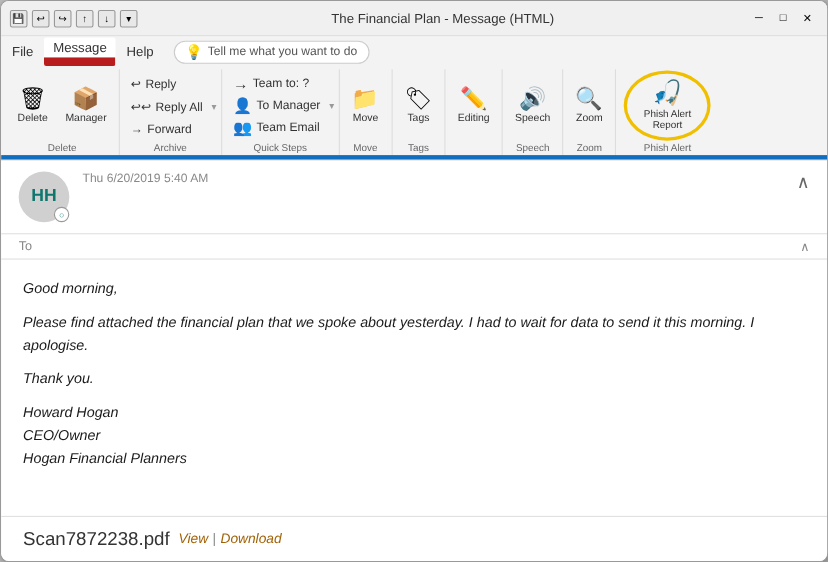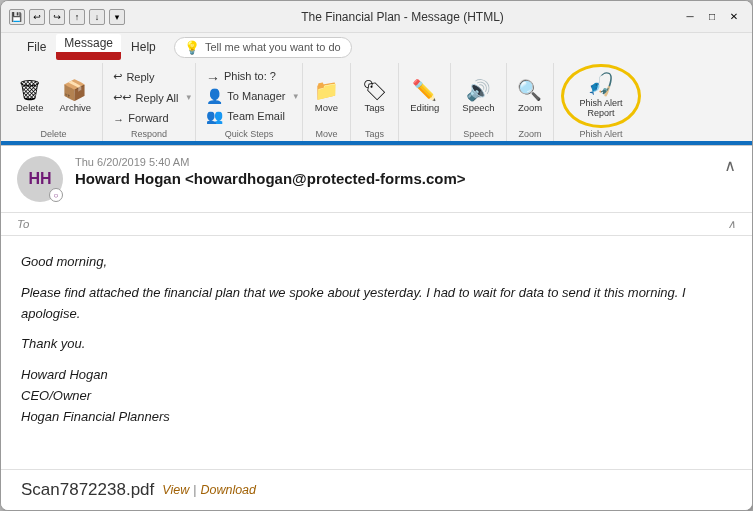--- a/index.html
+++ b/index.html
@@ -71,21 +71,21 @@
     .ribbon {
       background: #f3f3f3;
       border-bottom: 1px solid #c8c8c8;
       flex-shrink: 0;
     }
 
     
     .menu-bar {
       display: flex;
       align-items: center;
-      padding: 2px 18px;
+      padding: 2px 2px;
       height: 28px;
       gap: 2px;
     }
     .menu-item {
       padding: 2px 8px;
       font-size: 12px;
       cursor: pointer;
       border-radius: 2px;
       color: #333;
     }
@@ -210,21 +210,21 @@
     .avatar {
       width: 46px;
       height: 46px;
       background: #d0d0d0;
       border-radius: 50%;
       display: flex;
       align-items: center;
       justify-content: center;
       font-size: 16px;
       font-weight: bold;
-      color: #701a75;
+      color: #0f766e;
       flex-shrink: 0;
       position: relative;
     }
     .avatar-badge {
       position: absolute;
       bottom: 0;
       right: 0;
       width: 14px;
       height: 14px;
       border: 1px solid #999;
@@ -265,21 +265,20 @@
     }
 
     .to-row {
       padding: 4px 16px;
       font-size: 11.5px;
       color: #888;
       border-bottom: 1px solid #e0e0e0;
       display: flex;
       align-items: center;
       justify-content: space-between;
-      font-style: italic;
     }
 
     
     .email-body {
       padding: 16px 20px;
       font-size: 13px;
       color: #1a1a1a;
       line-height: 1.6;
       flex: 1;
     }
@@ -384,21 +383,21 @@
     <div class="toolbar">
 
       <div class="tb-group-wrapper">
         <div class="tb-content">
           <div class="tb-btn">
             <span class="tb-icon">🗑</span>
             <span class="tb-label">Delete</span>
           </div>
           <div class="tb-btn">
             <span class="tb-icon">📦</span>
-            <span class="tb-label">Archive</span>
+            <span class="tb-label">Manager</span>
           </div>
         </div>
         <div class="tb-group-name">Delete</div>
       </div>
 
       <div class="tb-group-wrapper">
         <div class="tb-content">
           <div class="tb-content-col">
             <div class="tb-btn-sm">
               <span>↩</span>
@@ -408,29 +407,29 @@
               <span>↩↩</span>
               <span>Reply All</span>
             </div>
             <div class="tb-btn-sm">
               <span>→</span>
               <span>Forward</span>
             </div>
           </div>
           <div style="font-size:9px;color:#999;cursor:pointer;">▾</div>
         </div>
-        <div class="tb-group-name">Respond</div>
+        <div class="tb-group-name">Archive</div>
       </div>
 
       <div class="tb-group-wrapper">
         <div class="tb-content">
           <div class="tb-content-col">
             <div class="qs-btn">
               <span class="qs-icon">→</span>
-              <span>Phish to: ?</span>
+              <span>Team to: ?</span>
             </div>
             <div class="qs-btn">
               <span class="qs-icon">👤</span>
               <span>To Manager</span>
             </div>
             <div class="qs-btn">
               <span class="qs-icon">👥</span>
               <span>Team Email</span>
             </div>
           </div>
@@ -509,24 +508,20 @@
     <div class="email-header">
       <div class="email-meta">
         <div class="avatar">
           <span>HH</span>
           <div class="avatar-badge">
             <span style="font-size:8px;">○</span>
           </div>
         </div>
         <div class="email-sender-info">
           <div class="email-date">Thu 6/20/2019 5:40 AM</div>
-          <div class="email-from">
-            <span>Howard Hogan</span>
-            <span> &lt;</span><span>howardhogan@protected-forms.com</span><span>&gt;</span>
-          </div>
         </div>
         <div class="email-header-right">
           <span class="expand-btn">∧</span>
         </div>
       </div>
     </div>
 
     <div class="to-row">
       <span>To</span>
       <span style="cursor:pointer;">∧</span>

